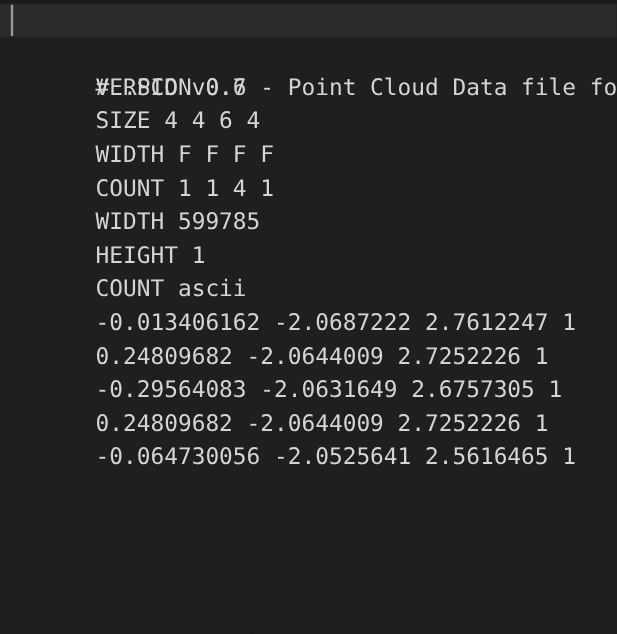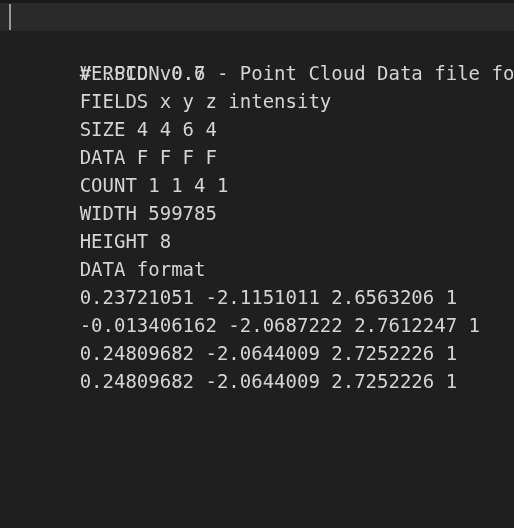--- a/index.html
+++ b/index.html
@@ -82,67 +82,67 @@
 
     <div class="code-line active">
       <span id="caret"></span>
       <span class="line-text"># .PCD v0.7 - Point Cloud Data file format</span>
     </div>
 
     <div class="code-line">
       <span class="line-text">VERSION 0.6</span>
     </div>
 
-    <div class="code-line">
-      <span class="line-text">FIELDS x y z intensity</span>
-    </div>
 
     <div class="code-line">
       <span class="line-text">SIZE 4 4 6 4</span>
     </div>
 
     <div class="code-line">
-      <span class="line-text">DATA F F F F</span>
+      <span class="line-text">WIDTH F F F F</span>
     </div>
 
     <div class="code-line">
       <span class="line-text">COUNT 1 1 4 1</span>
     </div>
 
     <div class="code-line">
       <span class="line-text">WIDTH 599785</span>
     </div>
 
     <div class="code-line">
-      <span class="line-text">HEIGHT 8</span>
+      <span class="line-text">HEIGHT 1</span>
     </div>
 
 
 
     <div class="code-line">
-      <span class="line-text">DATA format</span>
+      <span class="line-text">COUNT ascii</span>
     </div>
 
-    <div class="code-line">
-      <span class="line-text">0.23721051 -2.1151011 2.6563206 1</span>
-    </div>
 
     <div class="code-line">
       <span class="line-text">-0.013406162 -2.0687222 2.7612247 1</span>
     </div>
 
     <div class="code-line">
       <span class="line-text">0.24809682 -2.0644009 2.7252226 1</span>
     </div>
 
+    <div class="code-line">
+      <span class="line-text">-0.29564083 -2.0631649 2.6757305 1</span>
+    </div>
 
     <div class="code-line">
       <span class="line-text">0.24809682 -2.0644009 2.7252226 1</span>
     </div>
 
 
+    <div class="code-line">
+      <span class="line-text">-0.064730056 -2.0525641 2.5616465 1</span>
+    </div>
 
     <div class="code-line">
       
     </div>
 
   </div>
 </div>
 
 </body></html>

